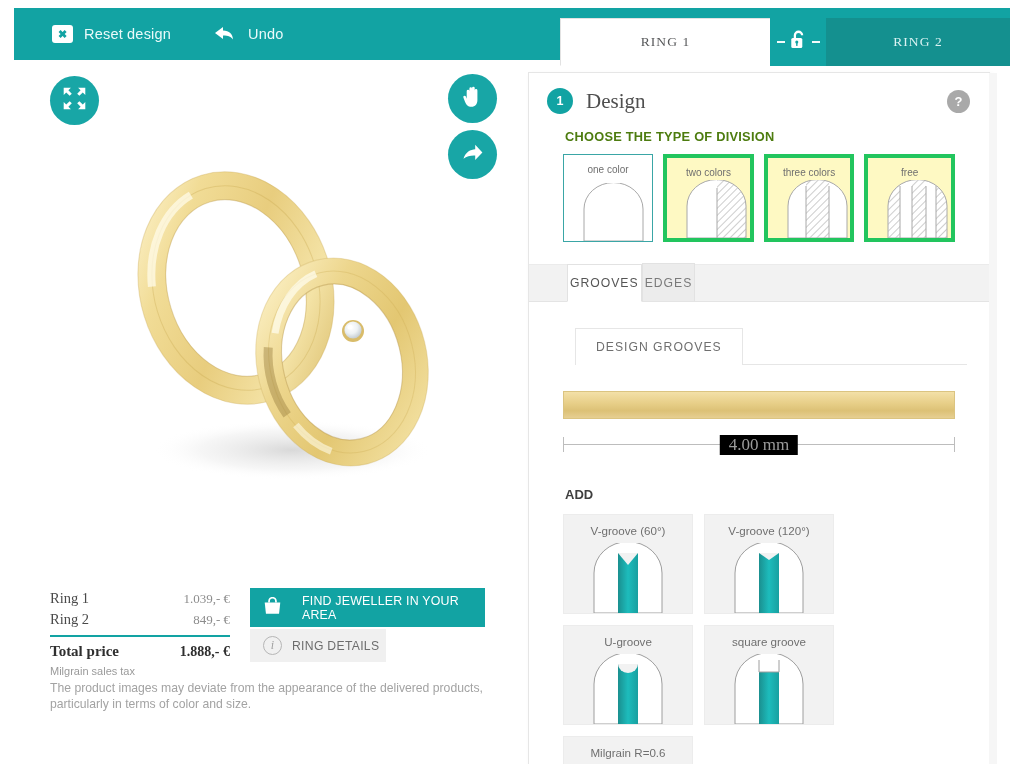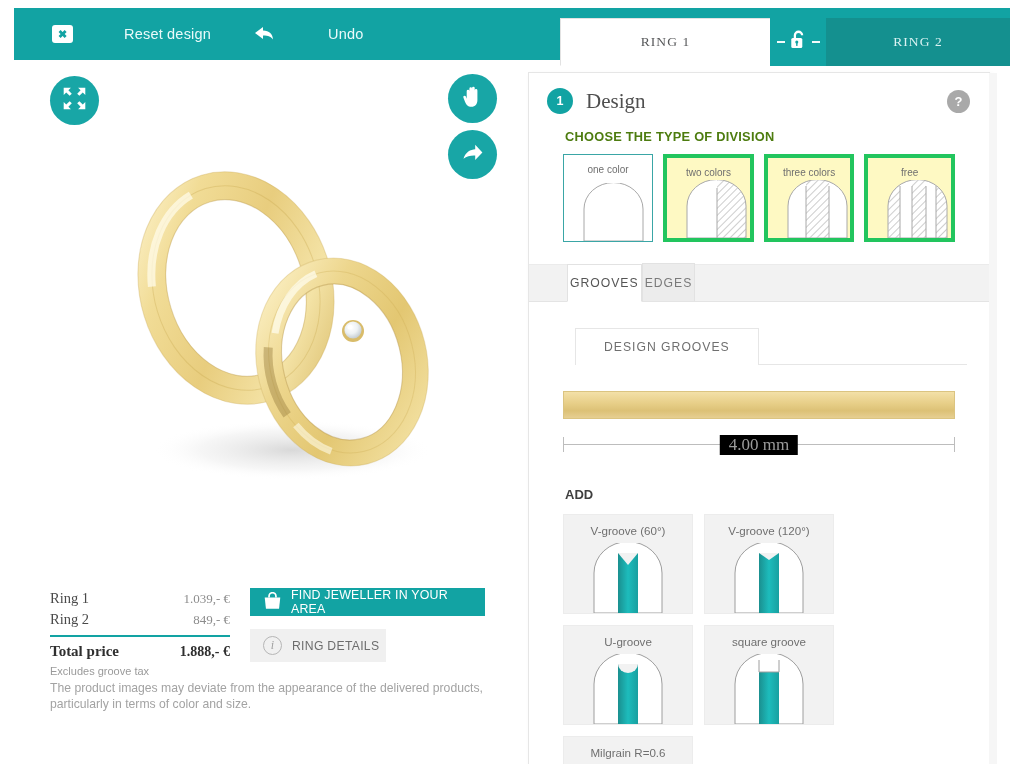--- a/index.html
+++ b/index.html
@@ -12,21 +12,21 @@
   #app { position: relative; width: 1024px; height: 764px; background: #fff; }
 
   
   .topbar {
     position: absolute; left: 14px; top: 8px; width: 996px; height: 52px;
     background: #12a3a3;
   }
   .topbar-inner { display: flex; align-items: center; height: 52px; padding-left: 38px; gap: 0; }
   .tb-btn { display: flex; align-items: center; gap: 11px; cursor: pointer; }
   .tb-btn + .tb-btn { margin-left: 42px; }
-  .tb-label { color: #eafafa; font-size: 14.5px; letter-spacing: .2px; margin-left: 40px; }
+  .tb-label { color: #eafafa; font-size: 14.5px; letter-spacing: .2px; }
   .ico-reset {
     width: 21px; height: 18px; background: #fff; border-radius: 3px;
     display: flex; align-items: center; justify-content: center;
     color: #12a3a3; font-size: 11px; font-weight: bold; line-height: 1;
   }
   .ico-undo { width: 24px; height: 18px; display:flex; align-items:center; }
 
   
   .tabs { position: absolute; left: 560px; top: 8px; width: 450px; height: 58px; }
   .tab {
@@ -69,23 +69,23 @@
   .price-row { display: flex; justify-content: space-between; align-items: baseline; padding: 2px 0; }
   .price-name { font-size: 14.5px; color: #4a4a4a; font-family: "Liberation Serif", serif; }
   .price-val  { font-size: 13px; color: #8d8d8d; font-family: "Liberation Serif", serif; }
   .price-sep { height: 2px; background: #12a3a3; margin: 5px 0 4px; }
   .price-total-name { font-size: 15px; color: #2f2f2f; font-weight: bold; font-family: "Liberation Serif", serif; }
   .price-total-val  { font-size: 14px; color: #2f2f2f; font-weight: bold; font-family: "Liberation Serif", serif; }
   .price-note { font-size: 11px; color: #9a9a9a; margin-top: 3px; }
 
   
   .btn-find {
-    position: absolute; left: 236px; top: 528px; width: 235px; height: 28px;
+    position: absolute; left: 236px; top: 528px; width: 235px; height: 39px;
     background: #12a3a3; color: #fff; display: flex; align-items: center;
-    gap: 9px; padding-left: 13px; cursor: pointer;
+    gap: 20px; padding-left: 13px; cursor: pointer;
     font-size: 12.4px; letter-spacing: .2px;
   }
   .btn-details {
     position: absolute; left: 236px; top: 569px; width: 136px; height: 33px;
     background: #f0f0f0; color: #6d6d6d; display: flex; align-items: center;
     gap: 10px; padding-left: 13px; cursor: pointer;
     font-size: 12.2px; letter-spacing: .3px;
   }
   .info-circle {
     width: 19px; height: 19px; border: 1px solid #b6b6b6; border-radius: 50%;
@@ -141,21 +141,21 @@
   }
   .sub-tab {
     height: 38px; padding: 0 2px; display: flex; align-items: center;
     font-size: 12.2px; letter-spacing: 1px; color: #7a7a7a; cursor: pointer;
     background: #ececec; border: 1px solid #e2e2e2; border-bottom: none;
   }
   .sub-tab.active { background: #fff; color: #555; border-bottom: 1px solid #fff; margin-bottom: -1px; }
 
   .inner-tab-row { padding-left: 46px; margin-top: 26px; display:flex; align-items: flex-end; }
   .inner-tab {
-    padding: 11px 28px; font-size: 12.2px; letter-spacing: 1px; color: #6f6f6f;
+    padding: 11px 20px; font-size: 12.2px; letter-spacing: 1px; color: #6f6f6f;
     border: 1px solid #e6e6e6; border-bottom: none; background: #fff; cursor: pointer;
   }
   .inner-tab-fill { flex: 1; border-bottom: 1px solid #e6e6e6; height: 1px; margin-right: 22px; }
 
   .gold-bar {
     margin: 26px 34px 0 34px; height: 28px;
     background: linear-gradient(180deg,#f3e0a8 0%,#e7ce87 45%,#dcc176 72%,#e6cf92 100%);
     border: 1px solid #dbc481;
   }
   .ruler { margin: 16px 34px 0 34px; position: relative; height: 18px; }
@@ -313,21 +313,21 @@
       </div>
       <div class="price-row">
         <span class="price-name">Ring 2</span>
         <span class="price-val">849,- €</span>
       </div>
       <div class="price-sep"></div>
       <div class="price-row">
         <span class="price-total-name">Total price</span>
         <span class="price-total-val">1.888,- €</span>
       </div>
-      <div class="price-note">Excludes groove tax</div>
+      <div class="price-note">Milgrain sales tax</div>
     </div>
 
     <div class="btn-find">
       <span>
         <svg viewBox="0 0 22 20" width="19" height="18">
           <path d="M2 6 H20 L18.6 19 H3.4 Z" fill="#ffffff"></path>
           <path d="M7 6 V4.4 a4 4 0 0 1 8 0 V6" fill="none" stroke="#ffffff" stroke-width="2"></path>
         </svg>
       </span>
       <span>FIND JEWELLER IN YOUR AREA</span>

